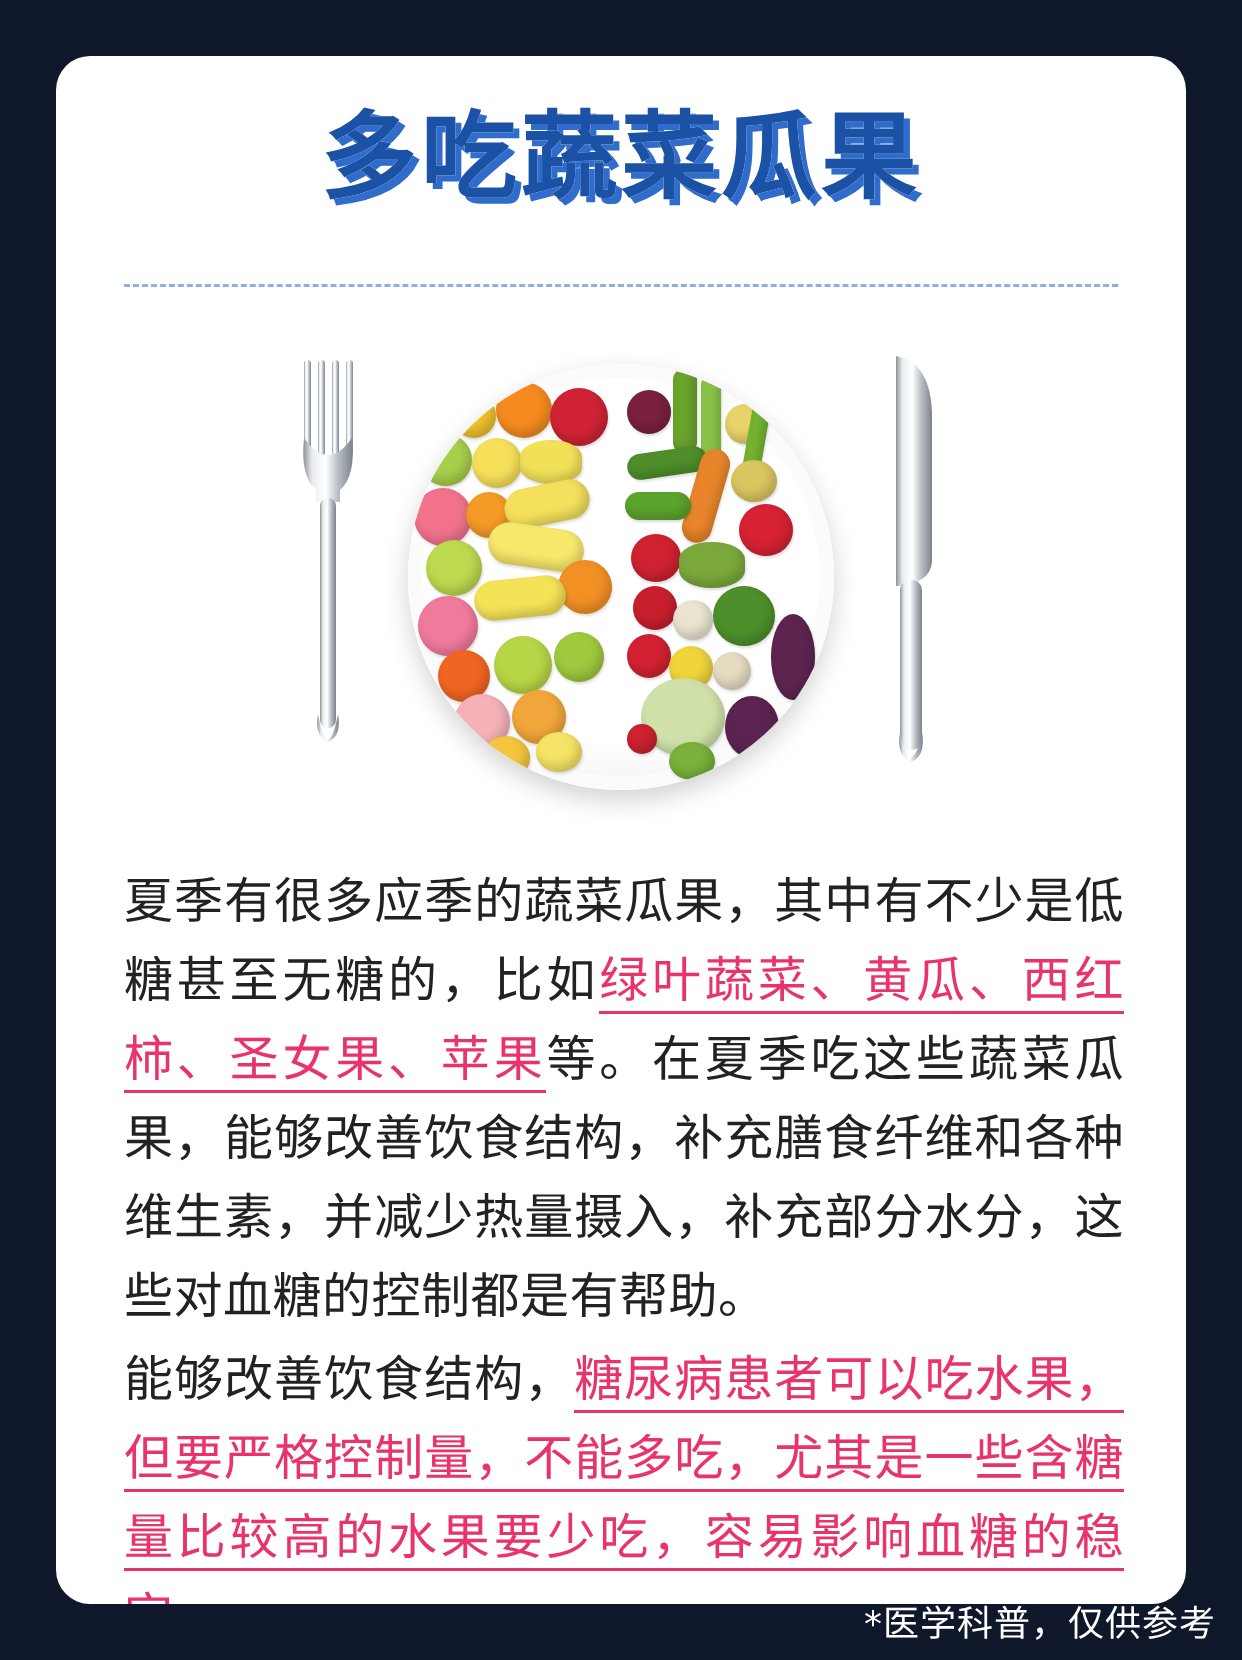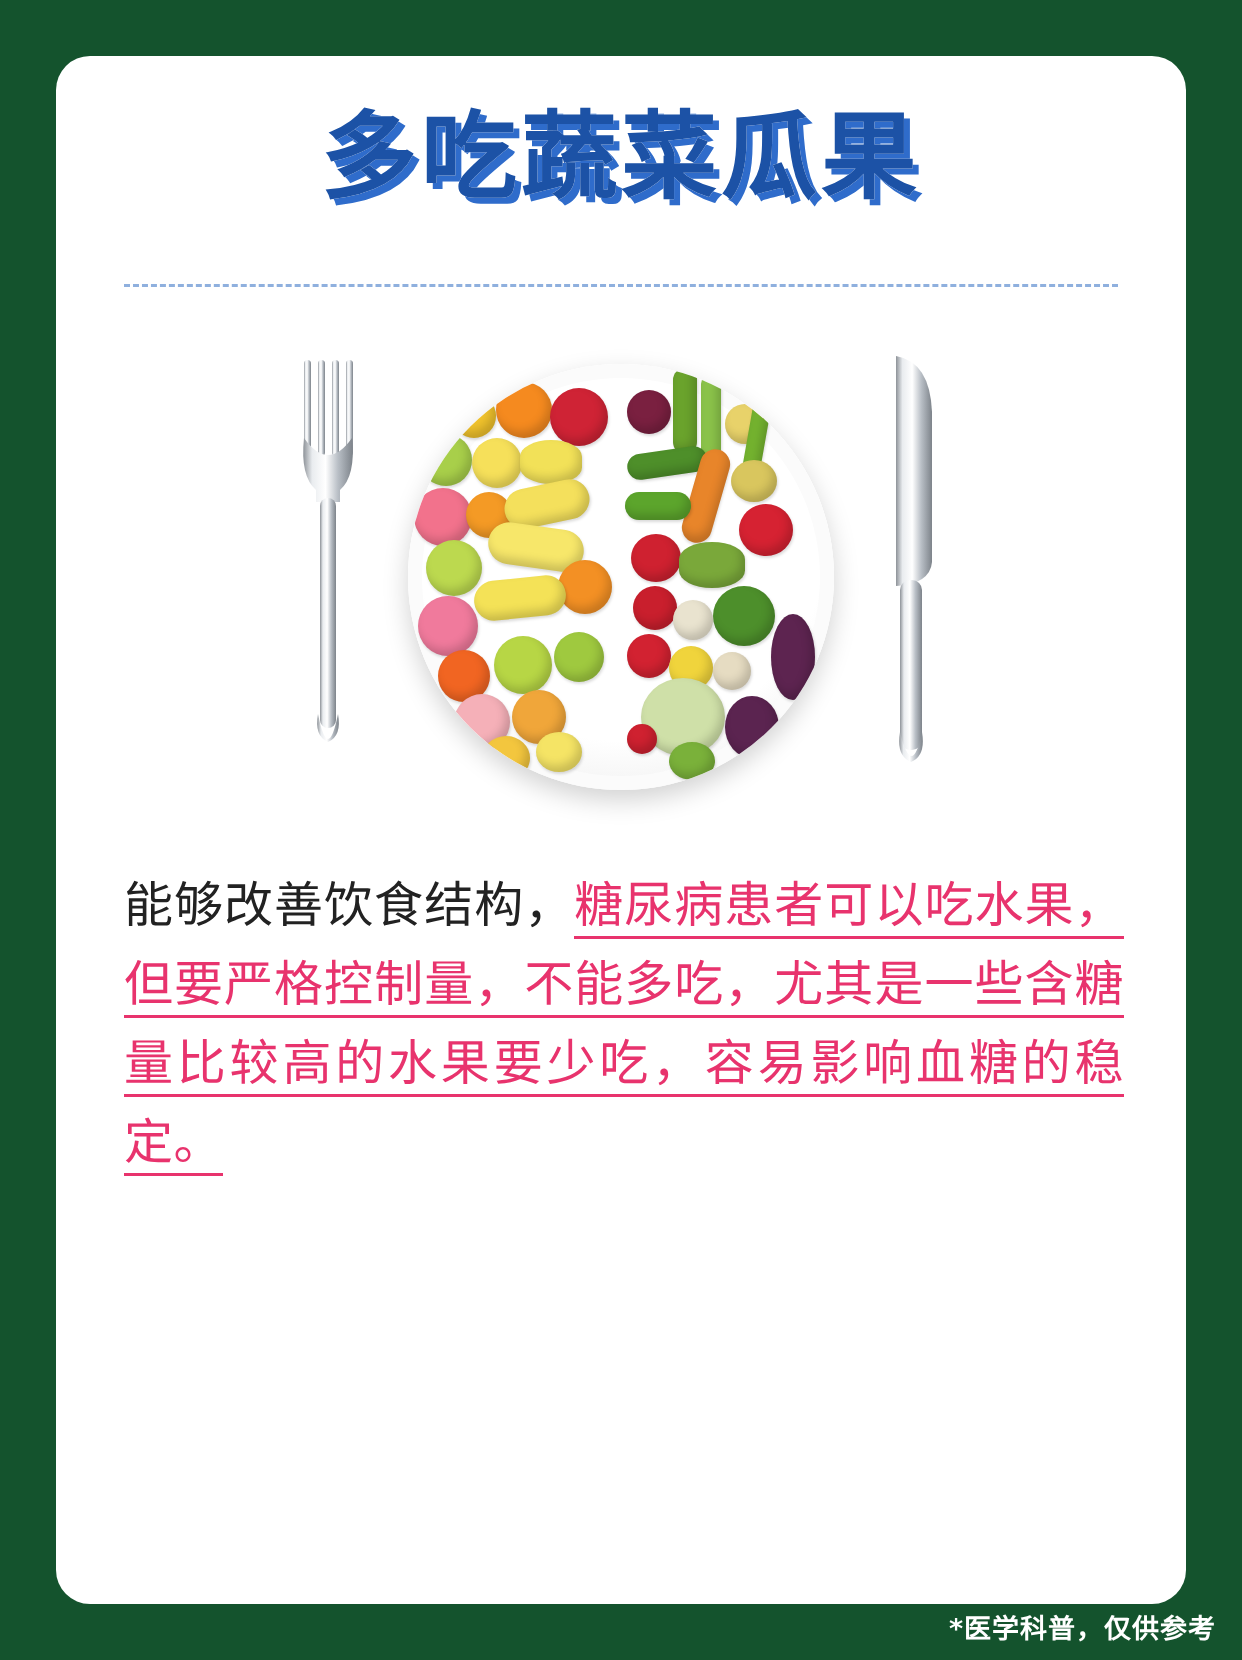--- a/index.html
+++ b/index.html
@@ -10,21 +10,21 @@
   body {
     width: 1242px;
     height: 1660px;
     font-family: "Liberation Sans", sans-serif;
     overflow: hidden;
     position: relative;
   }
   .poster {
     position: absolute;
     inset: 0;
-    background: #14532d;
+    background: #0f172a;
     padding-left: 24px;
   }
   .card {
     position: absolute;
     left: 56px;
     top: 56px;
     width: 1130px;
     height: 1548px;
     background: #ffffff;
     border-radius: 34px;
@@ -124,22 +124,22 @@
   }
   .para2 {
     margin-top: 4px;
   }
   
   .footnote {
     position: absolute;
     right: 0;
     bottom: 0;
     font-family: "DejaVu Sans", sans-serif;
-    font-size: 27px;
-    font-weight: bold;
+    font-size: 36px;
+    font-weight: normal;
     color: #ffffff;
     letter-spacing: 1px;
     padding: 8px 26px 14px 0;
     text-align: center;
   }
 </style>
 </head>
 <body>
 
 <div class="poster">
@@ -229,20 +229,23 @@
           <div class="blob" style="left:92px;top:288px;width:38px;height:38px;background:#e6dcc2;"></div>
           <div class="blob" style="left:20px;top:314px;width:84px;height:78px;background:#cfe0a8;"></div>
           <div class="blob" style="left:104px;top:332px;width:54px;height:62px;background:#5b2450;"></div>
           <div class="blob" style="left:48px;top:378px;width:46px;height:38px;background:#7ab13a;"></div>
           <div class="blob" style="left:6px;top:360px;width:30px;height:30px;background:#cf2130;"></div>
         </div>
       </div>
     </div>
 
     <div class="body-text">
+      <div class="para1">
+        <span>夏季有很多应季的蔬菜瓜果，其中有不少是低糖甚至无糖的，比如</span><span class="hl">绿叶蔬菜、黄瓜、西红柿、圣女果、苹果</span><span>等。在夏季吃这些蔬菜瓜果，能够改善饮食结构，补充膳食纤维和各种维生素，并减少热量摄入，补充部分水分，这些对血糖的控制都是有帮助。</span>
+      </div>
       <div class="para2">
         <span>能够改善饮食结构，</span><span class="hl">糖尿病患者可以吃水果，但要严格控制量，不能多吃，尤其是一些含糖量比较高的水果要少吃，容易影响血糖的稳定。</span>
       </div>
     </div>
 
   </div>
 
   <div class="footnote">*医学科普，仅供参考</div>
 </div>
 

